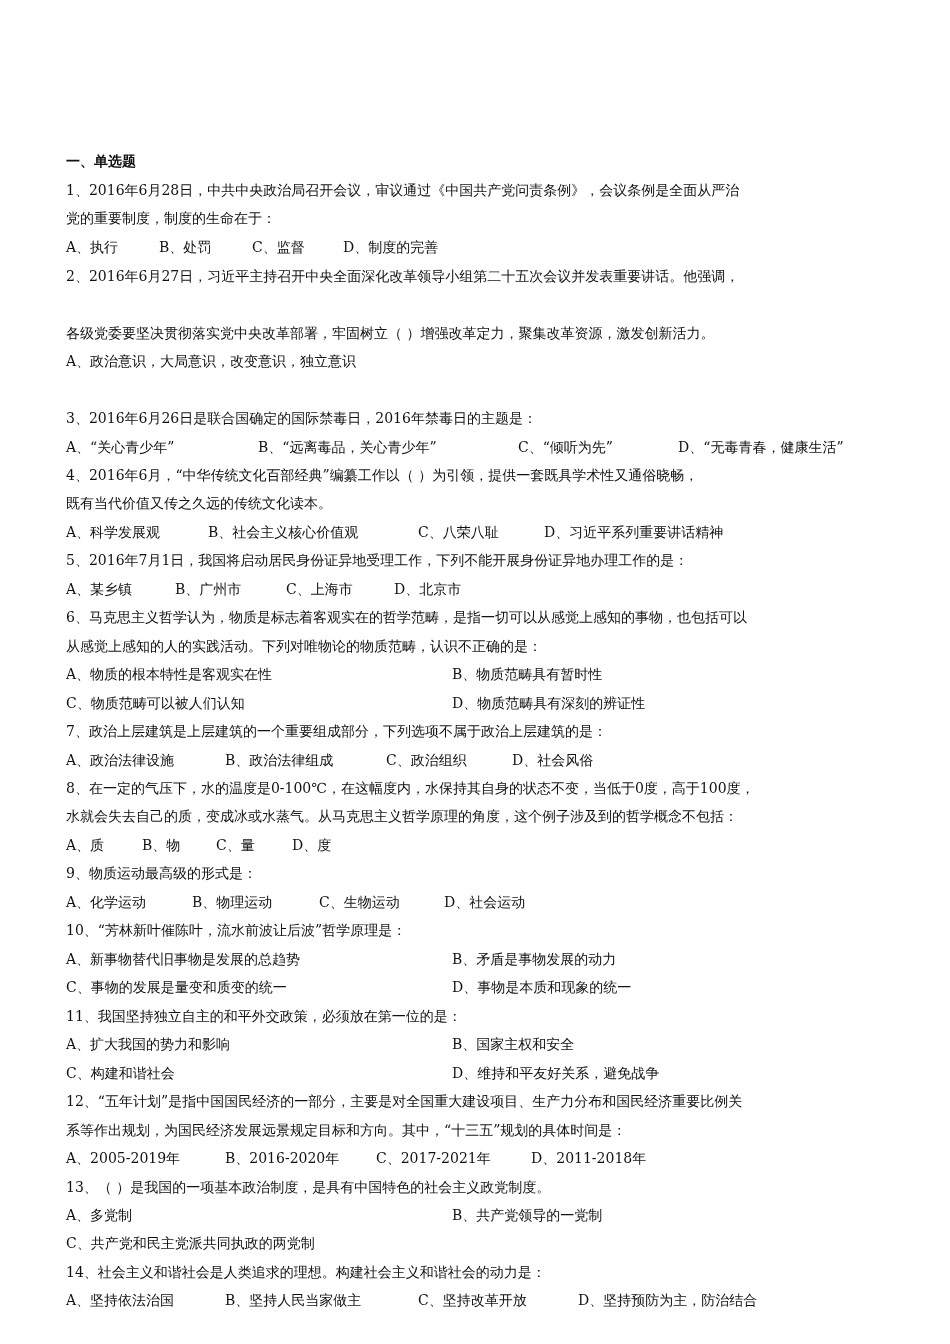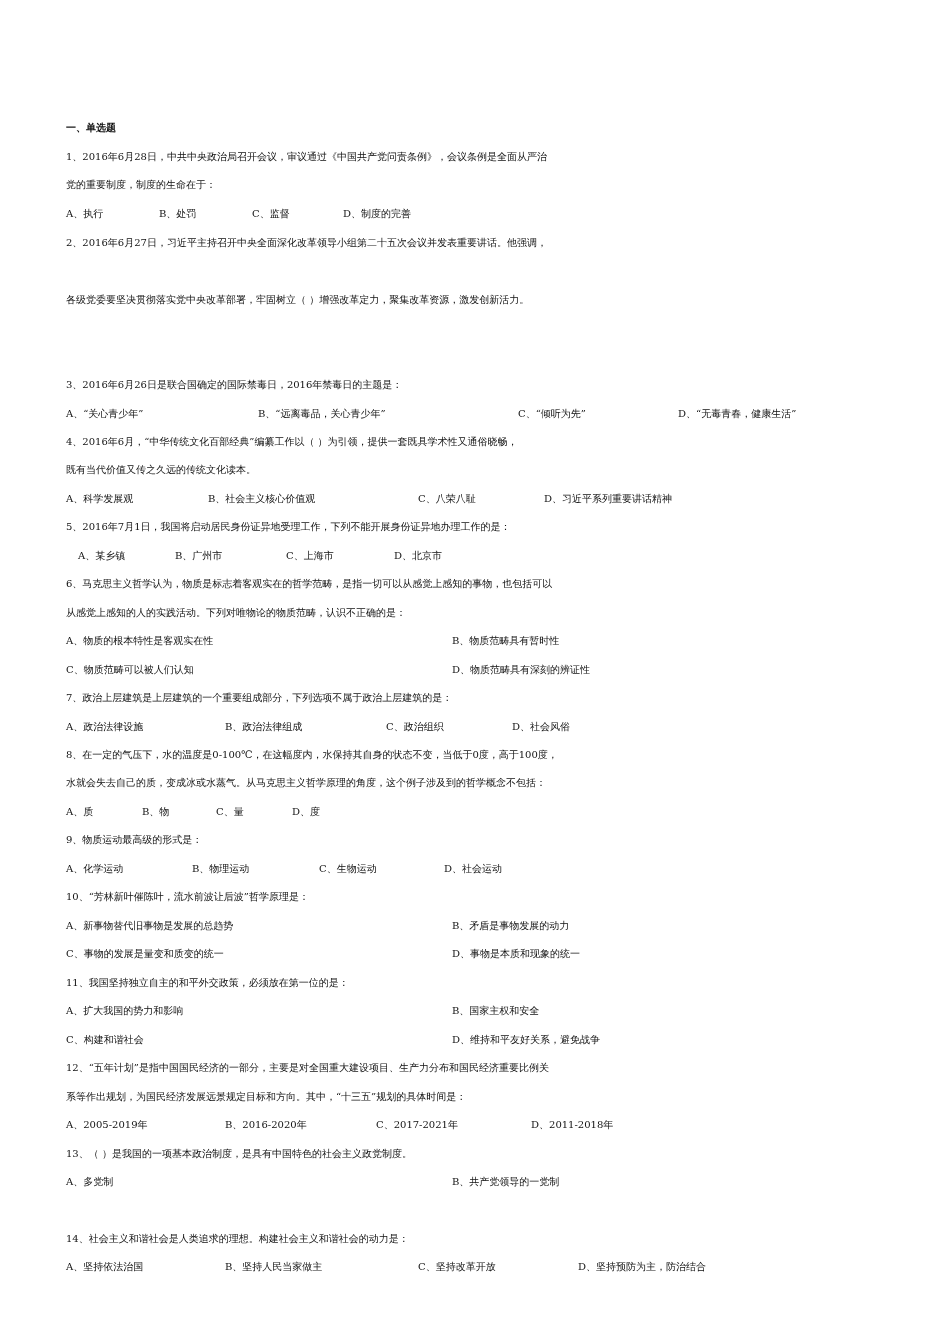--- a/index.html
+++ b/index.html
@@ -4,21 +4,21 @@
 <style>
   html, body { margin: 0; padding: 0; background: #ffffff; }
   body {
     width: 950px; height: 1344px; position: relative; overflow: hidden;
     font-family: "DejaVu Serif", "Liberation Serif", serif;
     color: #111111;
   }
   .page { position: absolute; left: 66px; top: 118px; width: 820px; }
   .line {
     position: absolute; left: 0; white-space: nowrap;
-    font-size: 10px; line-height: 20px; height: 20px;
+    font-size: 14px; line-height: 20px; height: 20px; margin-top: 33px;
   }
   .heading { font-weight: bold; font-family: "DejaVu Sans", "Liberation Sans", sans-serif; }
   .opt { position: absolute; top: 0; white-space: nowrap; }
 </style>
 </head>
 <body>
 
 <div class="page">
   <div class="line heading" style="top:0px">一、单选题</div>
 
@@ -27,20 +27,21 @@
   <div class="line" style="top:86px;width:820px">
     <span class="opt" style="left:0">A、执行</span>
     <span class="opt" style="left:93px">B、处罚</span>
     <span class="opt" style="left:186px">C、监督</span>
     <span class="opt" style="left:277px">D、制度的完善</span>
   </div>
 
   <div class="line" style="top:115px">2、2016年6月27日，习近平主持召开中央全面深化改革领导小组第二十五次会议并发表重要讲话。他强调，</div>
   <div class="line" style="top:172px">各级党委要坚决贯彻落实党中央改革部署，牢固树立（        ）增强改革定力，聚集改革资源，激发创新活力。</div>
   <div class="line" style="top:200px;width:820px">
+    <span class="opt" style="left:0">A、政治意识，大局意识，改变意识，独立意识</span>
   </div>
   <div class="line" style="top:229px;width:820px">
   </div>
 
   <div class="line" style="top:257px">3、2016年6月26日是联合国确定的国际禁毒日，2016年禁毒日的主题是：</div>
   <div class="line" style="top:286px;width:820px">
     <span class="opt" style="left:0">A、“关心青少年”</span>
     <span class="opt" style="left:192px">B、“远离毒品，关心青少年”</span>
     <span class="opt" style="left:452px">C、“倾听为先”</span>
     <span class="opt" style="left:612px">D、“无毒青春，健康生活”</span>
@@ -50,21 +51,21 @@
   <div class="line" style="top:342px">既有当代价值又传之久远的传统文化读本。</div>
   <div class="line" style="top:371px;width:820px">
     <span class="opt" style="left:0">A、科学发展观</span>
     <span class="opt" style="left:142px">B、社会主义核心价值观</span>
     <span class="opt" style="left:352px">C、八荣八耻</span>
     <span class="opt" style="left:478px">D、习近平系列重要讲话精神</span>
   </div>
 
   <div class="line" style="top:399px">5、2016年7月1日，我国将启动居民身份证异地受理工作，下列不能开展身份证异地办理工作的是：</div>
   <div class="line" style="top:428px;width:820px">
-    <span class="opt" style="left:12px">A、某乡镇</span>
+    <span class="opt" style="left:0">A、某乡镇</span>
     <span class="opt" style="left:109px">B、广州市</span>
     <span class="opt" style="left:220px">C、上海市</span>
     <span class="opt" style="left:328px">D、北京市</span>
   </div>
 
   <div class="line" style="top:456px">6、马克思主义哲学认为，物质是标志着客观实在的哲学范畴，是指一切可以从感觉上感知的事物，也包括可以</div>
   <div class="line" style="top:485px">从感觉上感知的人的实践活动。下列对唯物论的物质范畴，认识不正确的是：</div>
   <div class="line" style="top:513px;width:820px">
     <span class="opt" style="left:0">A、物质的根本特性是客观实在性</span>
     <span class="opt" style="left:386px">B、物质范畴具有暂时性</span>
@@ -127,20 +128,21 @@
     <span class="opt" style="left:310px">C、2017-2021年</span>
     <span class="opt" style="left:465px">D、2011-2018年</span>
   </div>
 
   <div class="line" style="top:1026px">13、（        ）是我国的一项基本政治制度，是具有中国特色的社会主义政党制度。</div>
   <div class="line" style="top:1054px;width:820px">
     <span class="opt" style="left:0">A、多党制</span>
     <span class="opt" style="left:386px">B、共产党领导的一党制</span>
   </div>
   <div class="line" style="top:1082px;width:820px">
+    <span class="opt" style="left:0">C、共产党和民主党派共同执政的两党制</span>
   </div>
 
   <div class="line" style="top:1111px">14、社会主义和谐社会是人类追求的理想。构建社会主义和谐社会的动力是：</div>
   <div class="line" style="top:1139px;width:820px">
     <span class="opt" style="left:0">A、坚持依法治国</span>
     <span class="opt" style="left:159px">B、坚持人民当家做主</span>
     <span class="opt" style="left:352px">C、坚持改革开放</span>
     <span class="opt" style="left:512px">D、坚持预防为主，防治结合</span>
   </div>
 </div>

